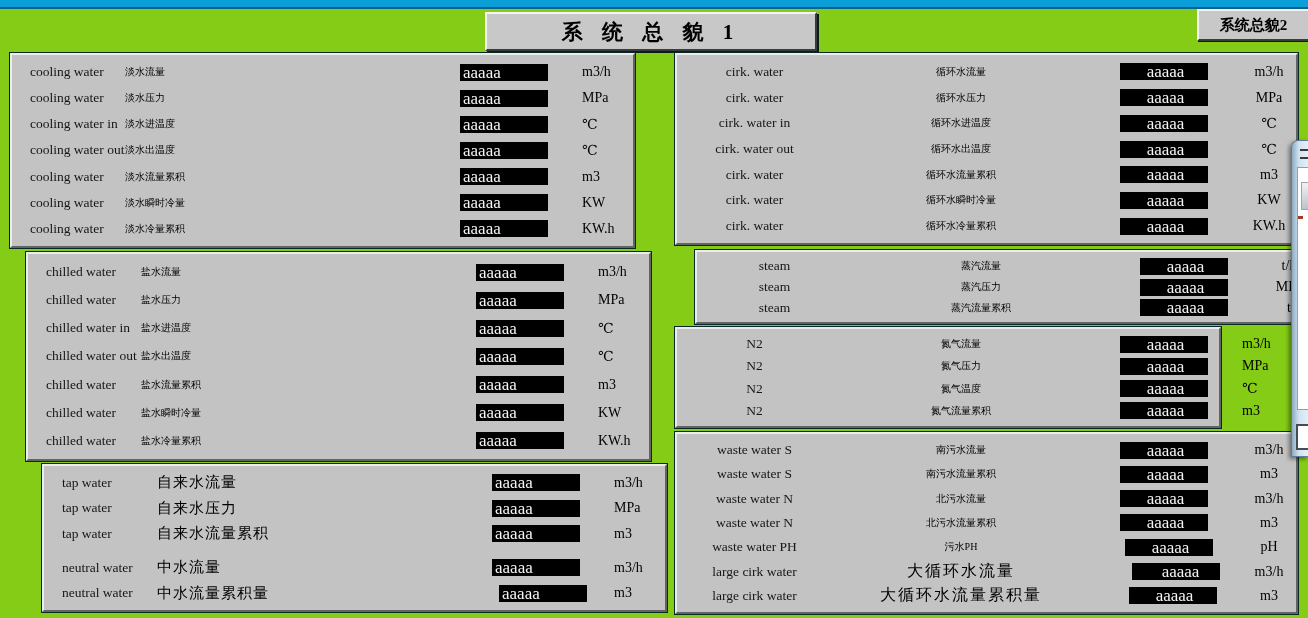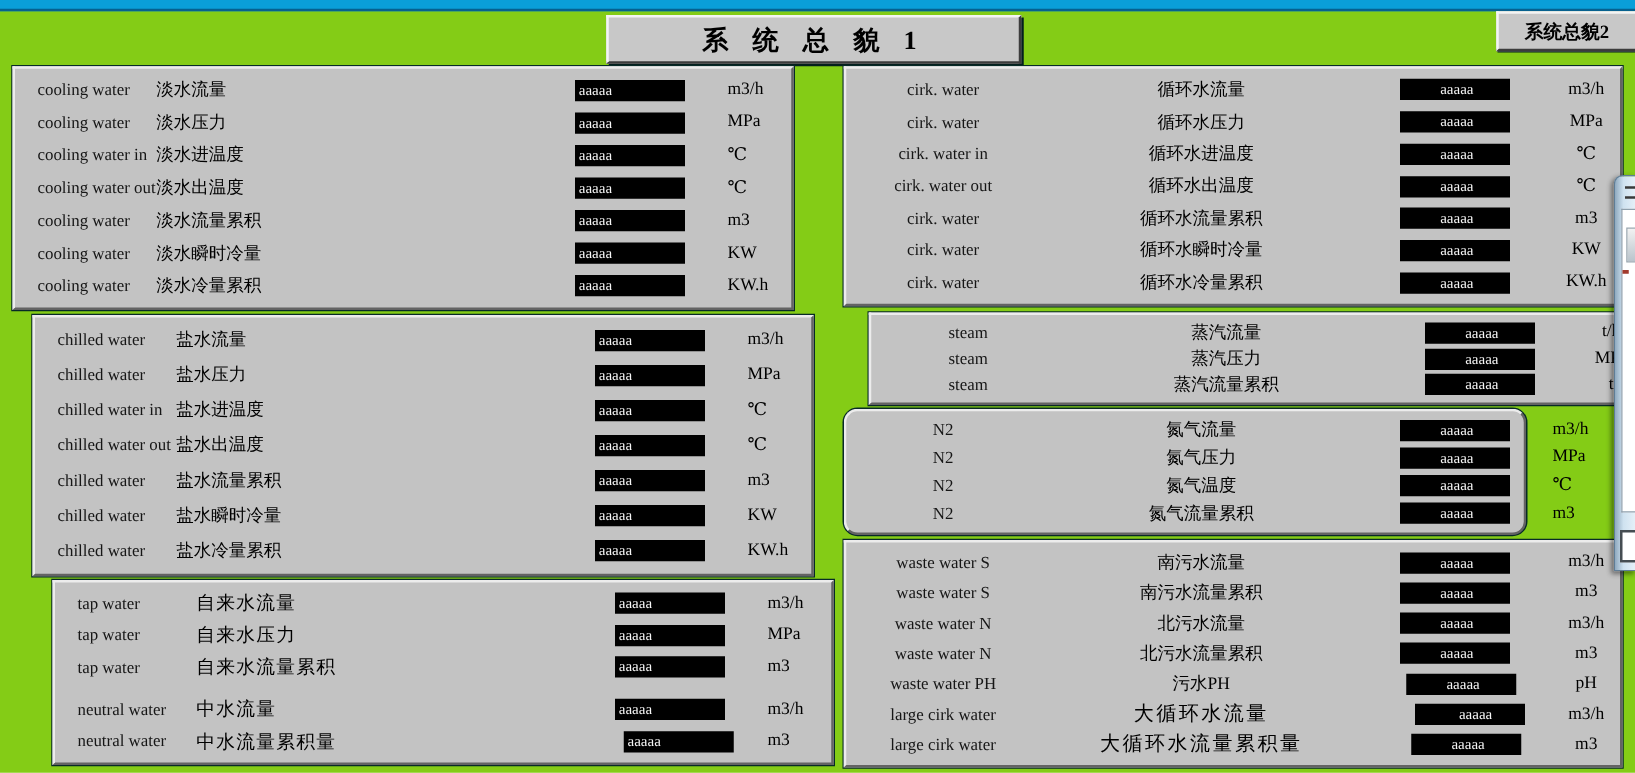--- a/index.html
+++ b/index.html
@@ -34,33 +34,33 @@
     border:2px solid;border-color:#ececec #636363 #636363 #ececec;
     box-shadow:0 0 0 1px #072a27;
     display:flex;flex-direction:column;justify-content:space-around;
     box-sizing:border-box;padding:4px 0;
   }
   #panel-cooling{left:10px;top:53px;width:625px;height:195px;}
   #panel-chilled{left:26px;top:252px;width:625px;height:209px;}
   #panel-tap{left:10px;top:464px;width:625px;height:148px;margin-left:32px;}
   #panel-cirk{left:675px;top:53px;width:623px;height:192px;}
   #panel-steam{left:695px;top:250px;width:623px;height:74px;}
-  #panel-n2{left:675px;top:327px;width:546px;height:101px;border-radius:11px;}
+  #panel-n2{left:675px;top:327px;width:546px;height:101px;}
   #panel-waste{left:675px;top:432px;width:623px;height:182px;}
   .row{
     flex:1;display:grid;align-items:center;
     grid-template-columns:95px 335px 96px 1fr;
     padding-left:18px;min-height:0;
   }
   .col-right .row{grid-template-columns:95px 318px 96px 1fr;padding-left:30px;text-align:center;}
   .en{font-size:13.5px;color:#161616;white-space:nowrap;}
-  .zh{font-size:14px;color:#000;white-space:nowrap;}
+  .zh{font-size:10px;color:#000;white-space:nowrap;}
   .value{
     width:88px;height:17px;background:#000;color:#f5f5f5;
-    font-size:12px;line-height:17px;padding-left:3px;box-sizing:border-box;
+    font-size:17px;line-height:17px;padding-left:3px;box-sizing:border-box;
     overflow:hidden;white-space:nowrap;
   }
   .unit{font-size:14px;color:#000;margin-left:26px;white-space:nowrap;}
   
   #panel-tap .zh{font-size:15px;letter-spacing:1px;}
   #panel-tap .row:nth-child(4){margin-top:8px;}
   #panel-tap .row:nth-child(5) .value{margin-left:7px;}
   #panel-waste .row:nth-child(6) .zh,
   #panel-waste .row:nth-child(7) .zh{font-size:16px;letter-spacing:2px;}
   #panel-waste .row:nth-child(5) .value{margin-left:5px;}

